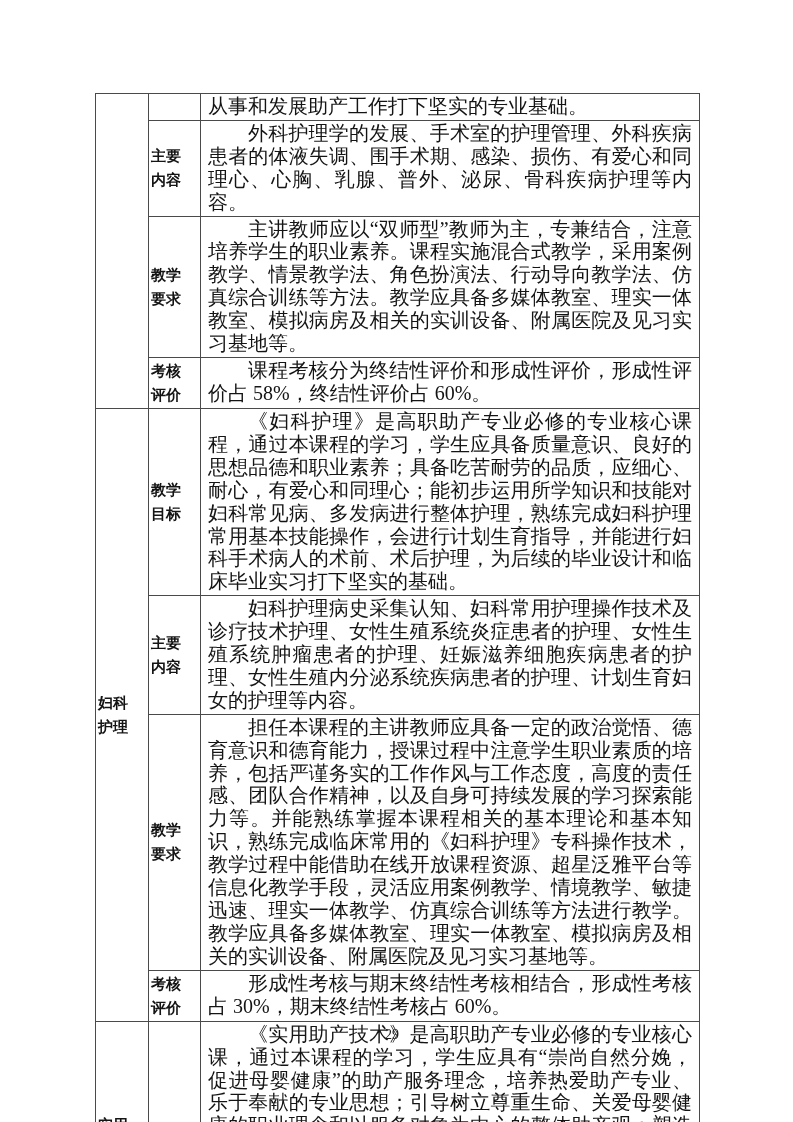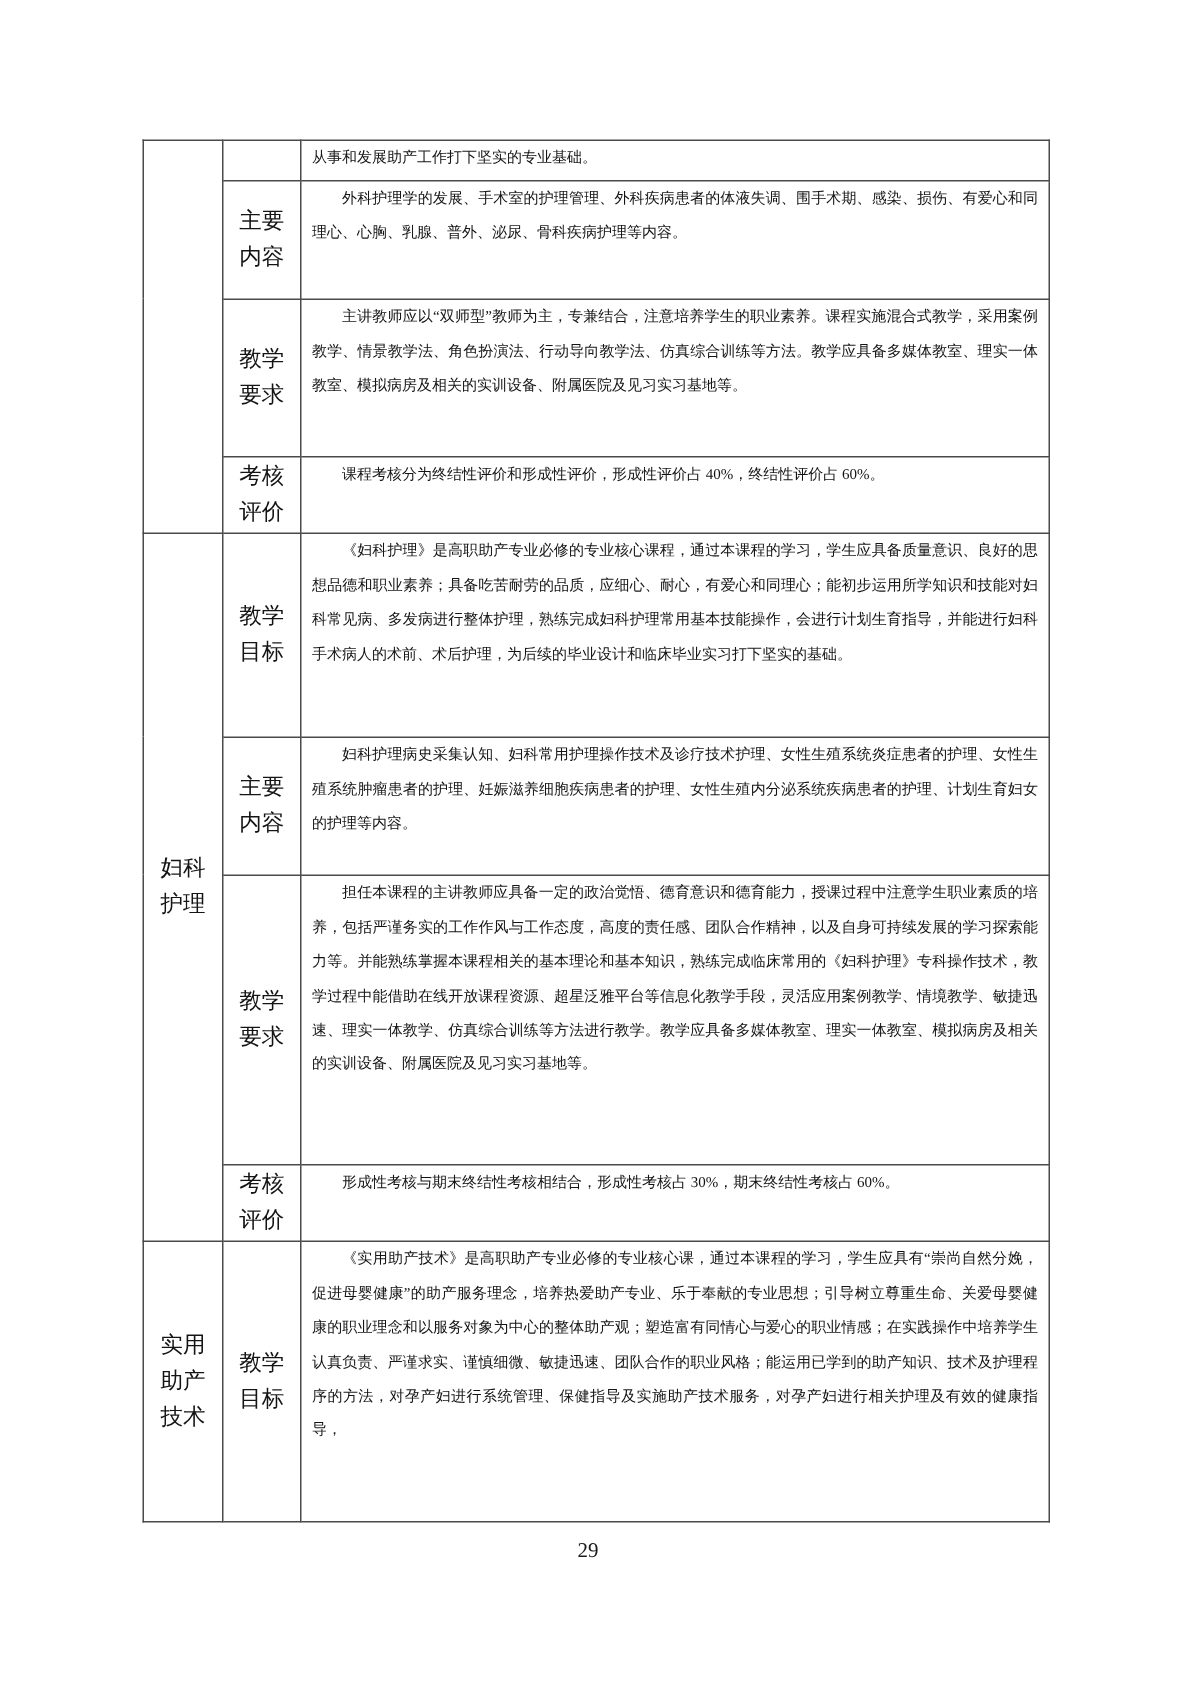--- a/index.html
+++ b/index.html
@@ -25,34 +25,33 @@
   .course-table td{
     border:1px solid #4a4a4a;
     vertical-align:middle;
     box-sizing:border-box;
   }
   col.c-course{width:53px;}
   col.c-label{width:52px;}
   col.c-content{width:499px;}
   td.course-cell,
   td.label-cell{
-    font-weight:normal;
+    font-weight:bold;
     font-size:15px;
     line-height:24px;
-    text-align:center;
     white-space:pre-line;
     padding:1px 2px;
   }
   td.content-cell{
     vertical-align:top;
     padding:1px 7px 2px 7px;
   }
   td.content-cell p{
     margin:0;
-    font-size:10px;
+    font-size:20px;
     line-height:22.9px;
     text-align:justify;
     text-indent:2em;
   }
   td.content-cell.no-indent p{text-indent:0;}
   
   .h-a{height:26px;}
   .h-b{height:79px;}
   .h-c{height:105px;}
   .h-d{height:48px;}
@@ -102,21 +101,21 @@
       <td class="label-cell">教学
 要求</td>
       <td class="content-cell h-c">
         <p>主讲教师应以“双师型”教师为主，专兼结合，注意培养学生的职业素养。课程实施混合式教学，采用案例教学、情景教学法、角色扮演法、行动导向教学法、仿真综合训练等方法。教学应具备多媒体教室、理实一体教室、模拟病房及相关的实训设备、附属医院及见习实习基地等。</p>
       </td>
     </tr>
     <tr class="h-d">
       <td class="label-cell">考核
 评价</td>
       <td class="content-cell h-d">
-        <p>课程考核分为终结性评价和形成性评价，形成性评价占 40%，终结性评价占 60%。</p>
+        <p>课程考核分为终结性评价和形成性评价，形成性评价占 58%，终结性评价占 60%。</p>
       </td>
     </tr>
 
     <tr class="h-e">
       <td class="course-cell" rowspan="4">妇科
 护理</td>
       <td class="label-cell">教学
 目标</td>
       <td class="content-cell h-e">
         <p>《妇科护理》是高职助产专业必修的专业核心课程，通过本课程的学习，学生应具备质量意识、良好的思想品德和职业素养；具备吃苦耐劳的品质，应细心、耐心，有爱心和同理心；能初步运用所学知识和技能对妇科常见病、多发病进行整体护理，熟练完成妇科护理常用基本技能操作，会进行计划生育指导，并能进行妇科手术病人的术前、术后护理，为后续的毕业设计和临床毕业实习打下坚实的基础。</p>

